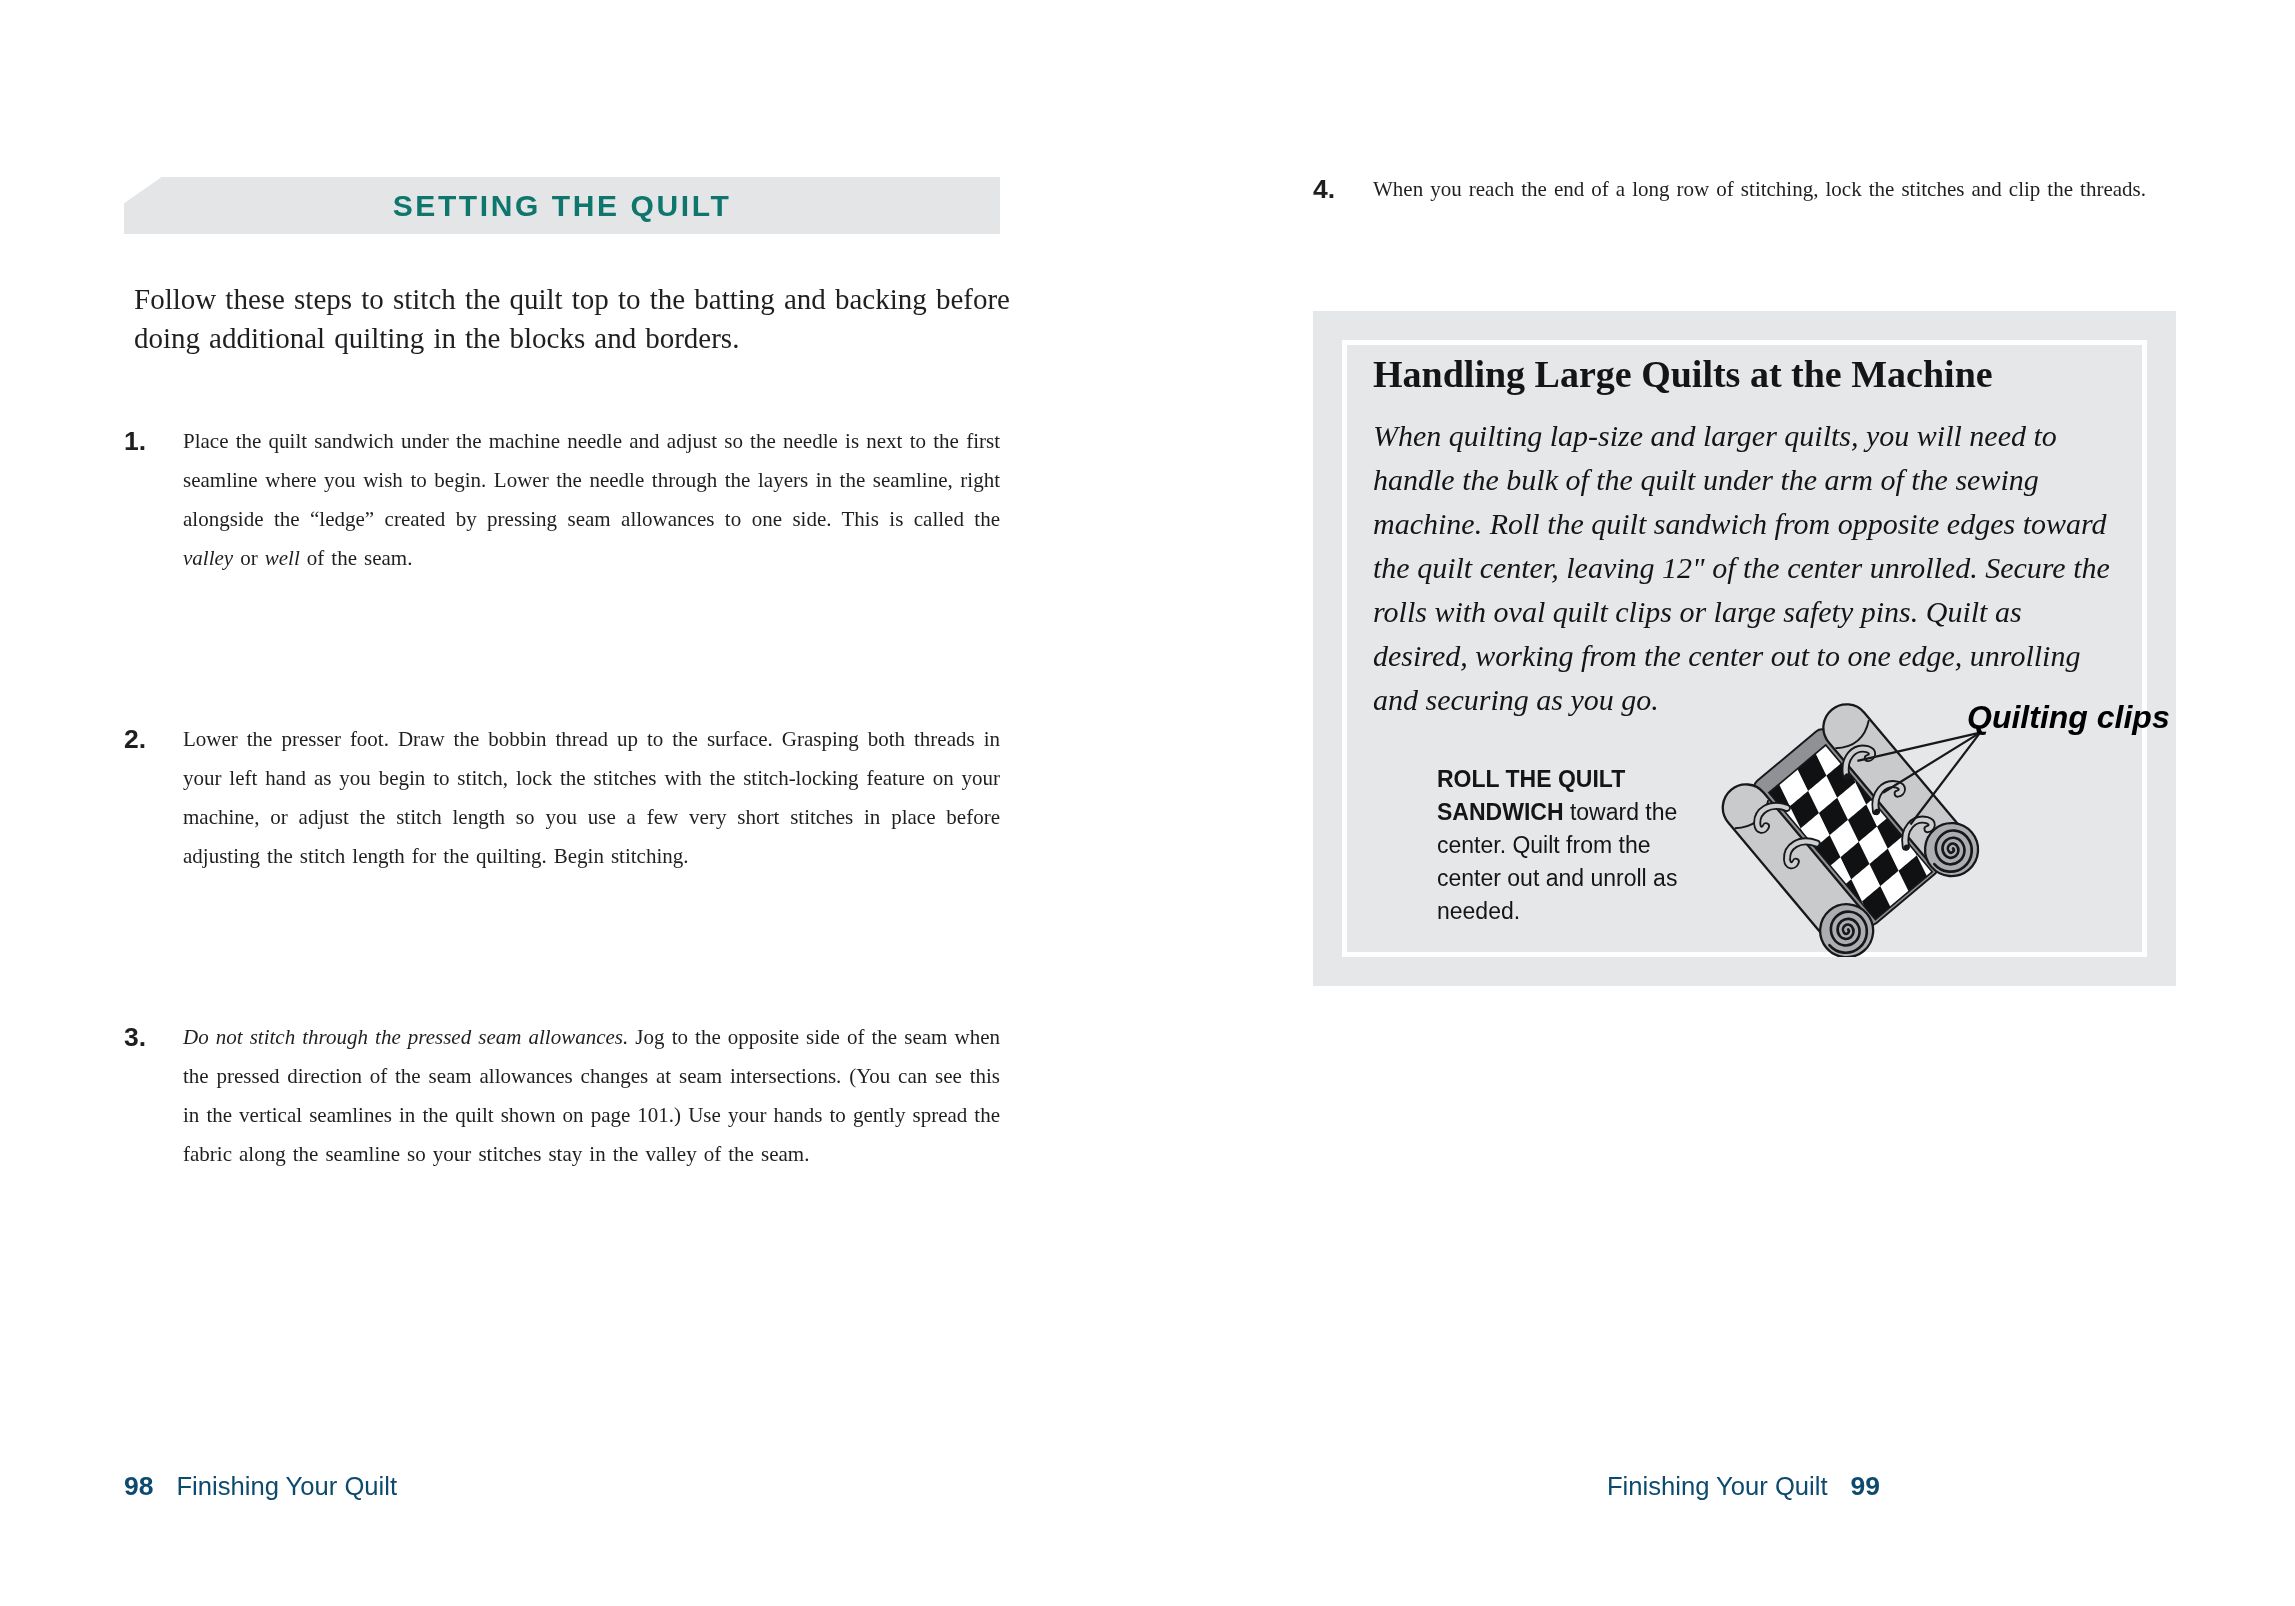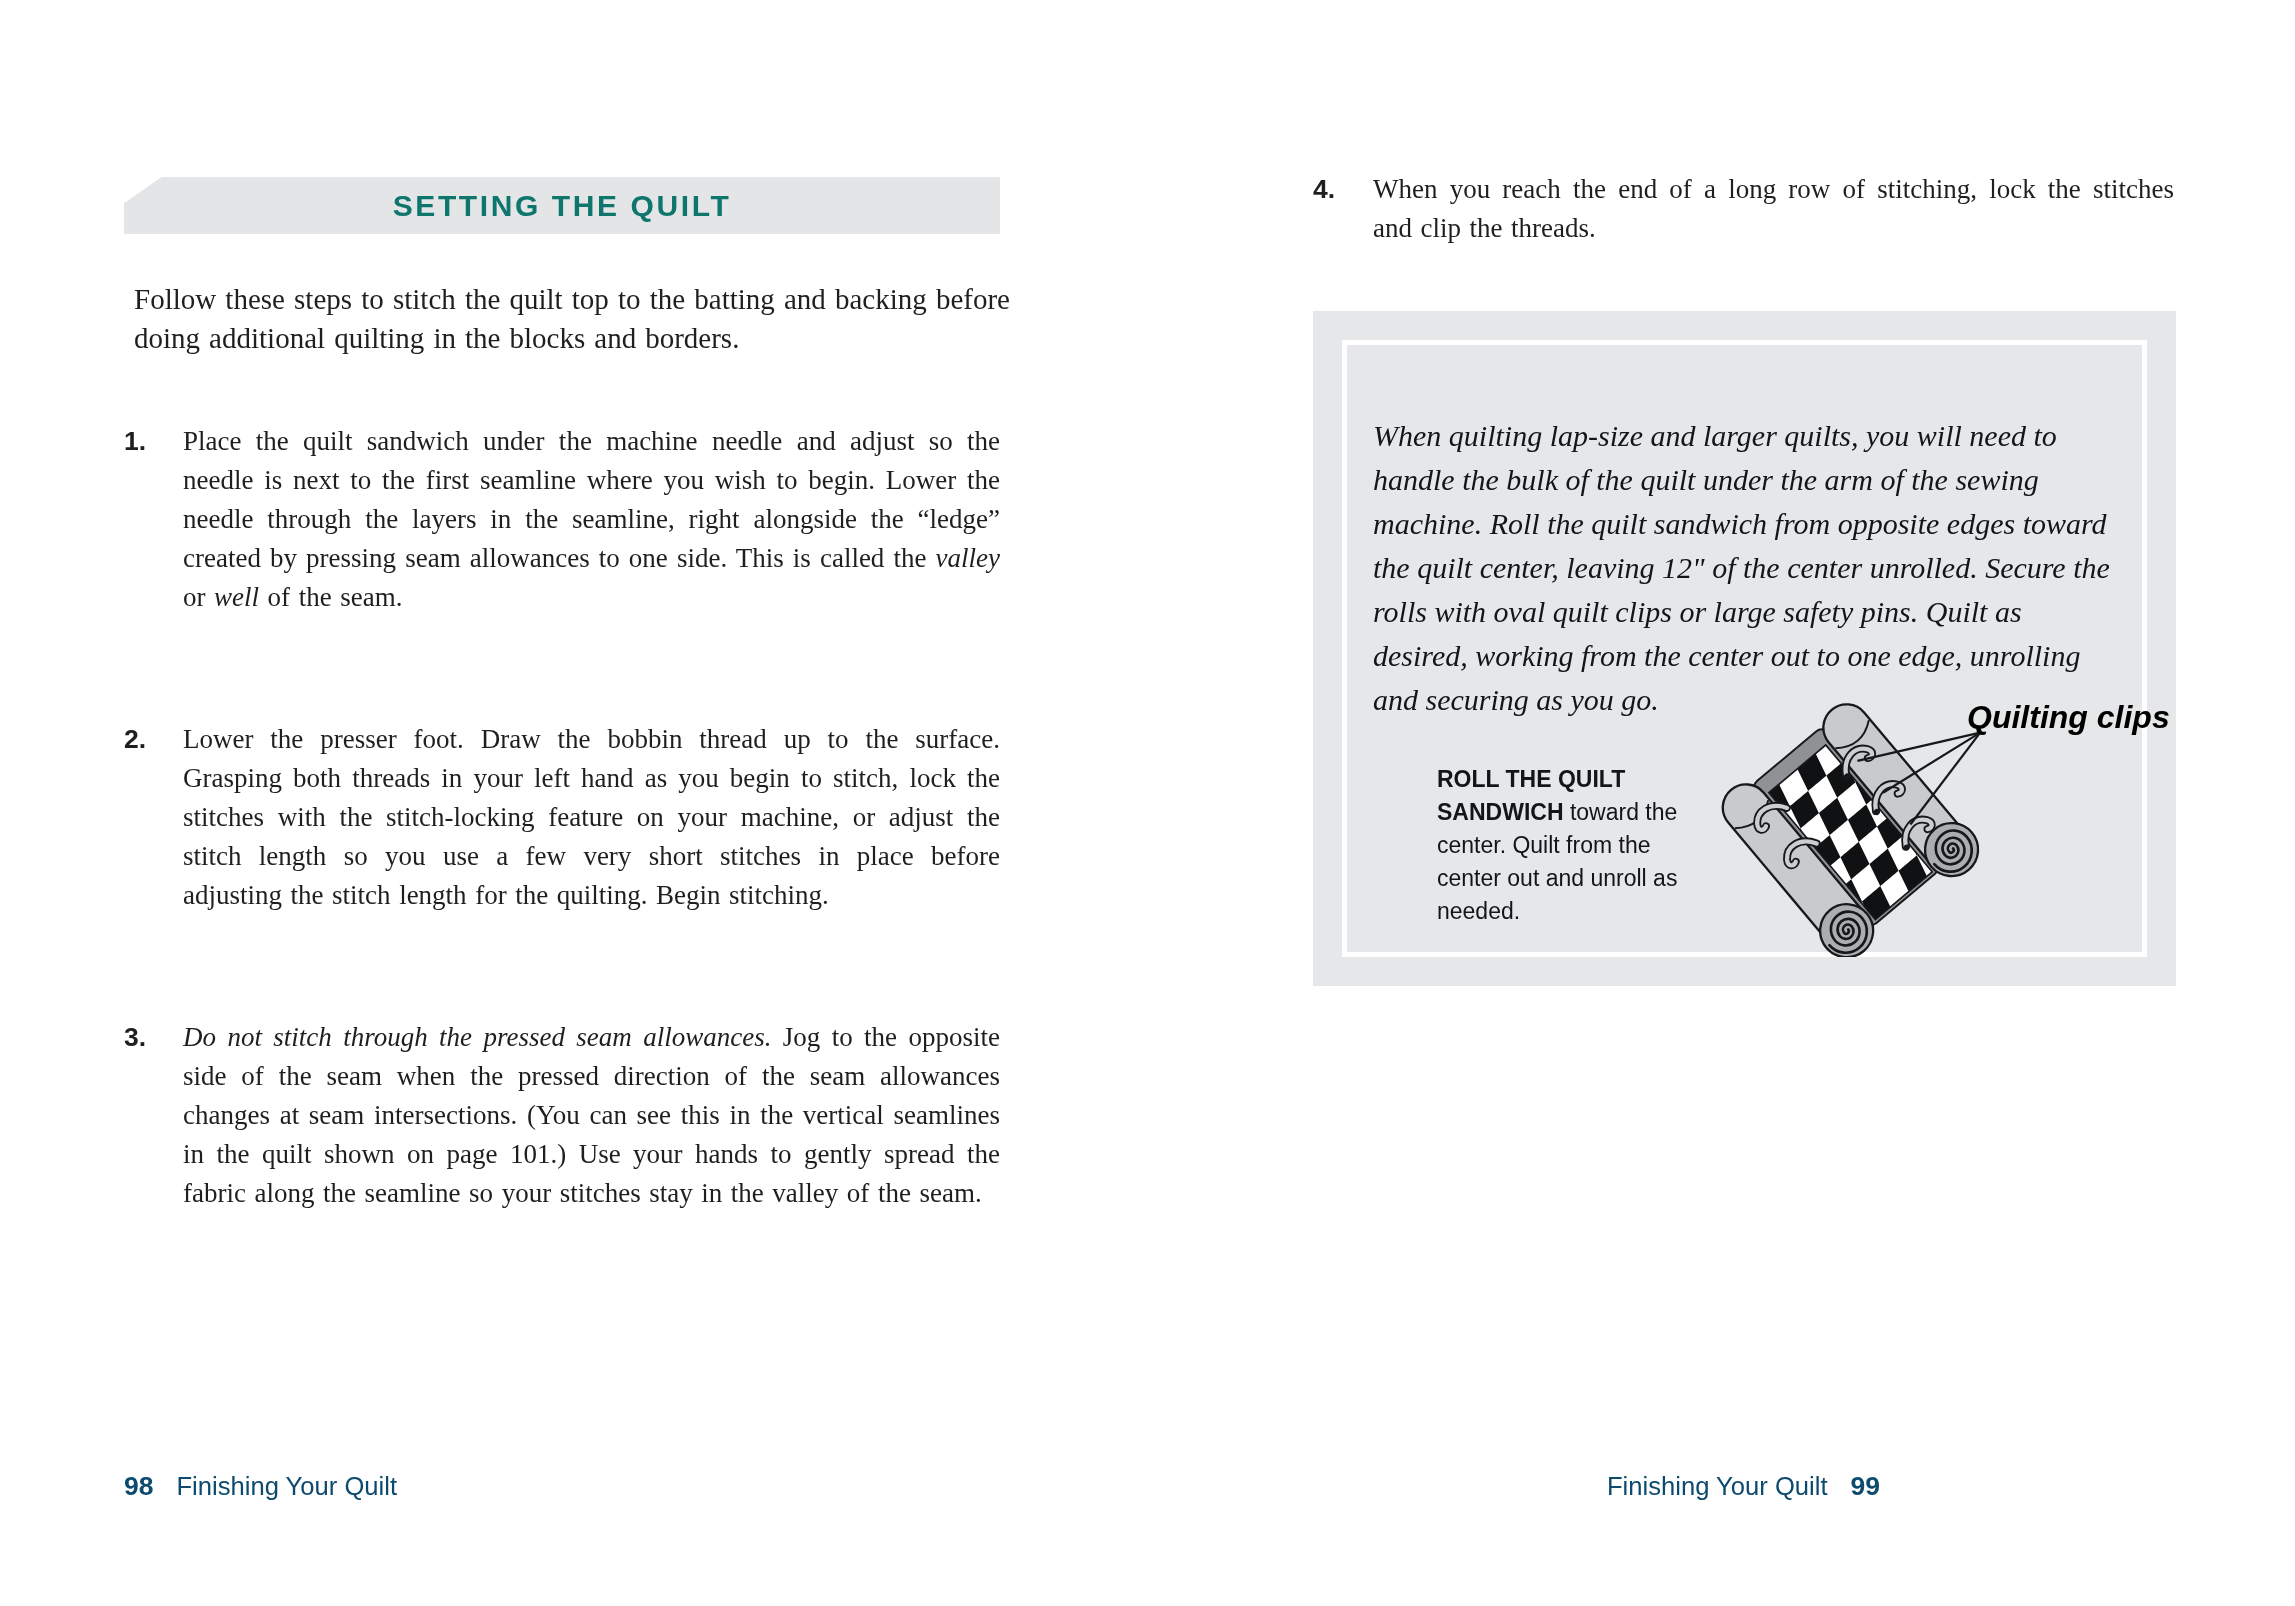--- a/index.html
+++ b/index.html
@@ -29,21 +29,21 @@
     text-align:justify;word-spacing:1.8px;
   }
   .step{position:absolute;}
   .step .num{
     position:absolute;left:0;top:0;
     font-family:"Liberation Sans", sans-serif;
     font-weight:bold;font-size:26.5px;line-height:39px;
   }
   .step .step-text{
     margin-left:59px;
-    font-size:27px;line-height:39px;
+    font-size:21px;line-height:39px;
     text-align:justify;word-spacing:1.8px;
   }
   .seg-i{font-style:italic;margin-top:24px;}
   .seg-b{font-weight:bold;}
 
   .footer{
     top:1471px;
     font-family:"Liberation Sans", sans-serif;
     font-size:25.6px;line-height:30px;color:#0c4a6e;
   }
@@ -120,20 +120,21 @@
 </div>
 
 <div class="abs step step-right">
   <span class="num">4.</span>
   <div class="step-text"><span>When you reach the end of a long row of stitching, lock the stitches and clip the threads.</span></div>
 </div>
 
 <div class="abs sidebox">
   <div class="inner-border"></div>
 
+  <div class="box-title">Handling Large Quilts at the Machine</div>
 
   <div class="box-body">When quilting lap-size and larger quilts, you will need to handle the bulk of the quilt under the arm of the sewing machine. Roll the quilt sandwich from opposite edges toward the quilt center, leaving 12" of the center unrolled. Secure the rolls with oval quilt clips or large safety pins. Quilt as desired, working from the center out to one edge, unrolling and securing as you go.</div>
 
   <div class="fig-caption"><span class="seg-b">ROLL THE QUILT SANDWICH</span><span> toward the center. Quilt from the center out and unroll as needed.</span></div>
 
   <div class="fig-art">
     <svg width="371" height="265" viewBox="0 0 420 300">
       <defs>
         <pattern id="checks" width="72" height="72" patternUnits="userSpaceOnUse" patternTransform="skewX(-14)">
           <rect width="72" height="72" fill="#ffffff"></rect>

